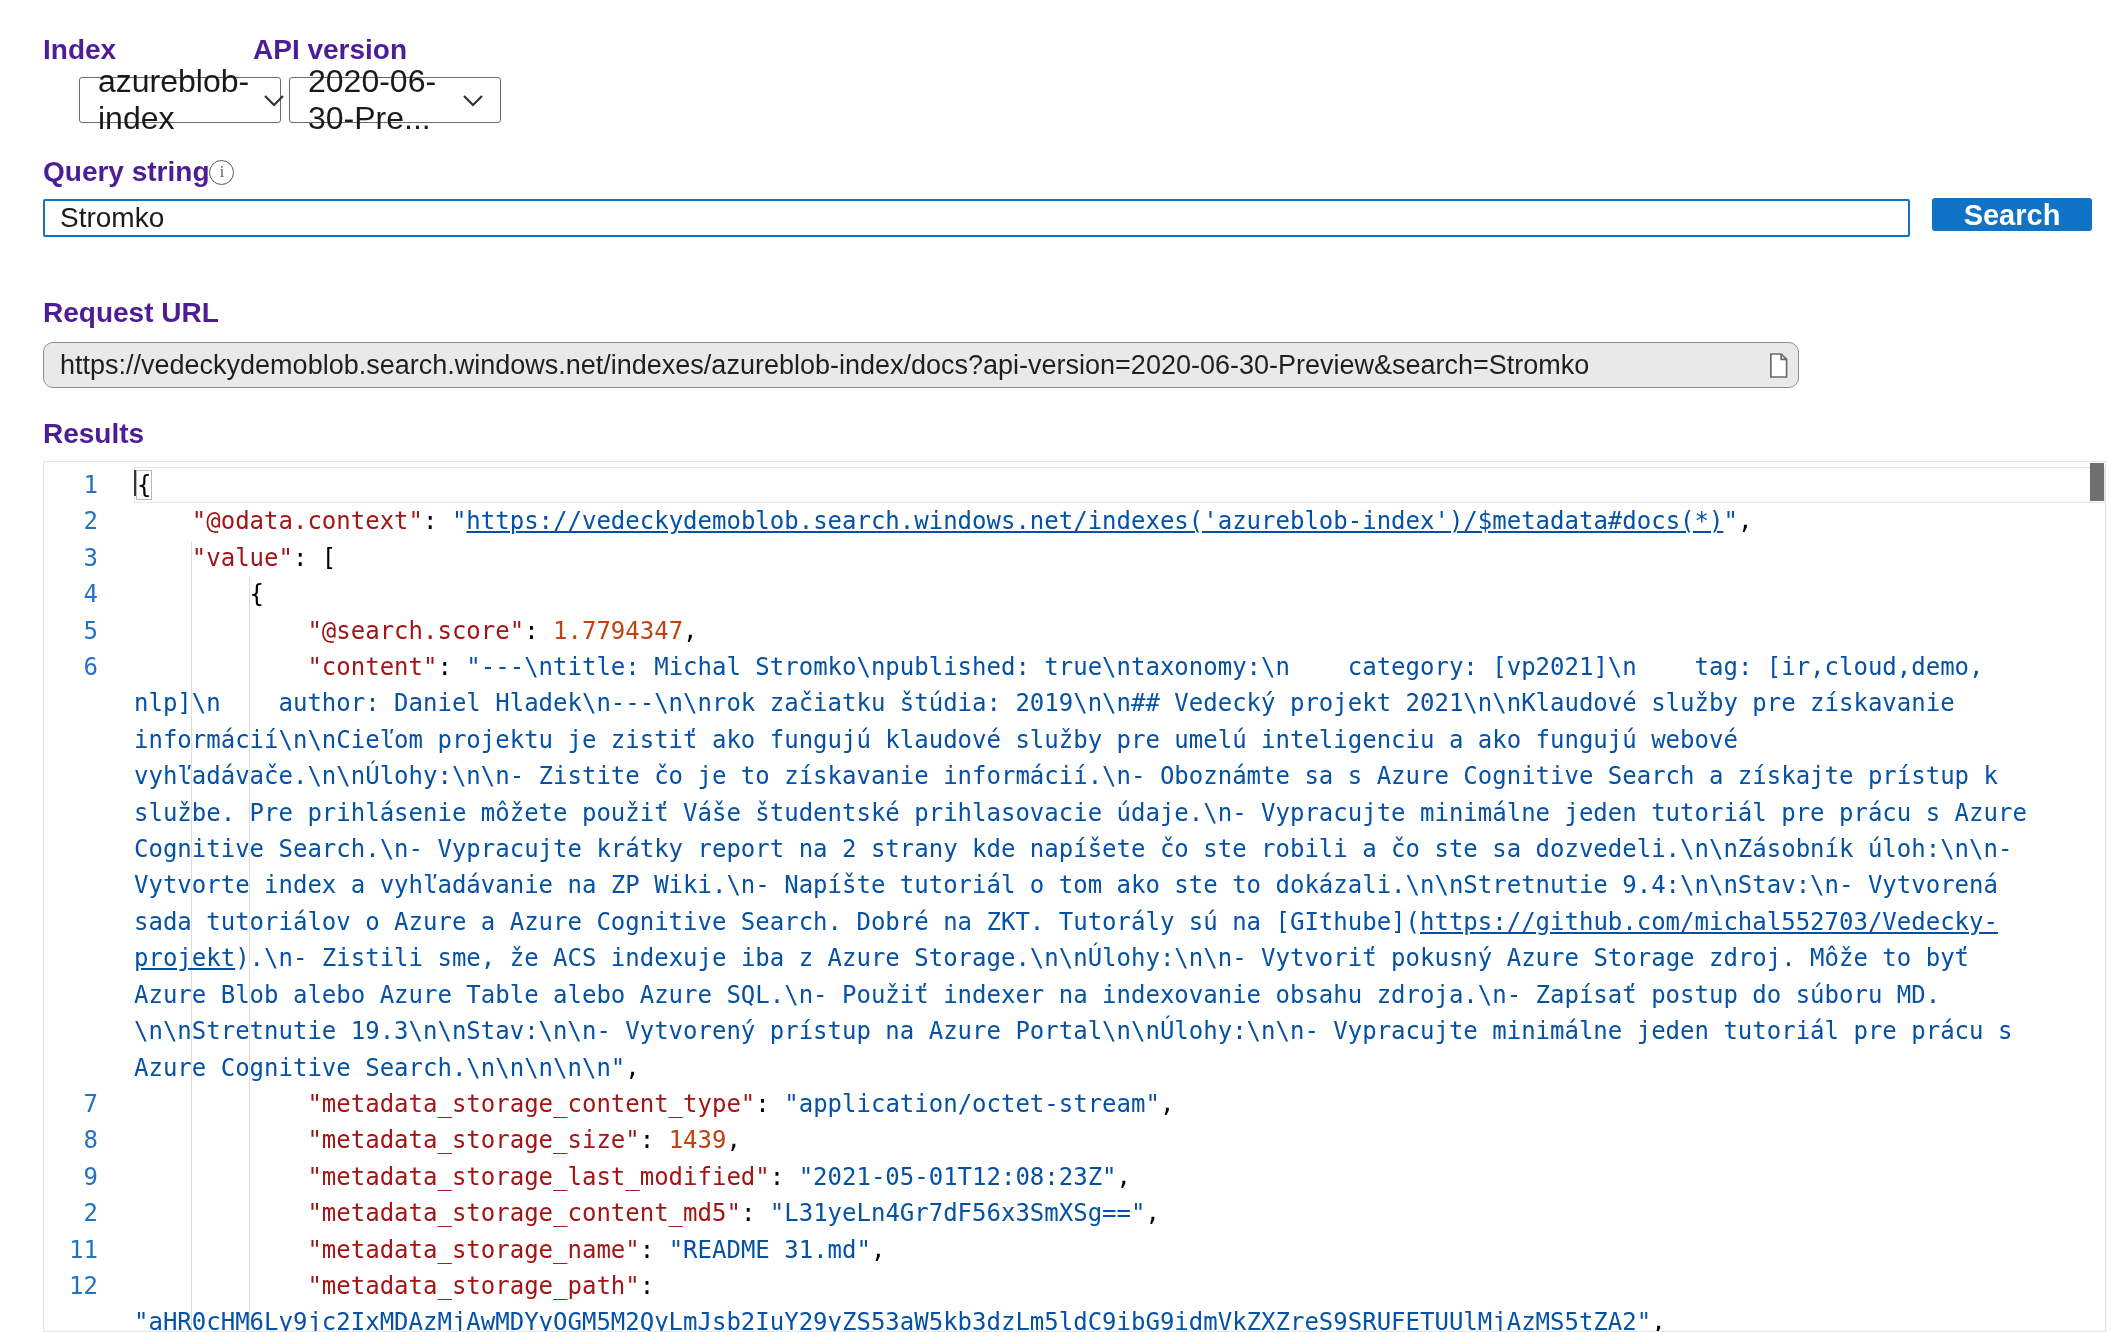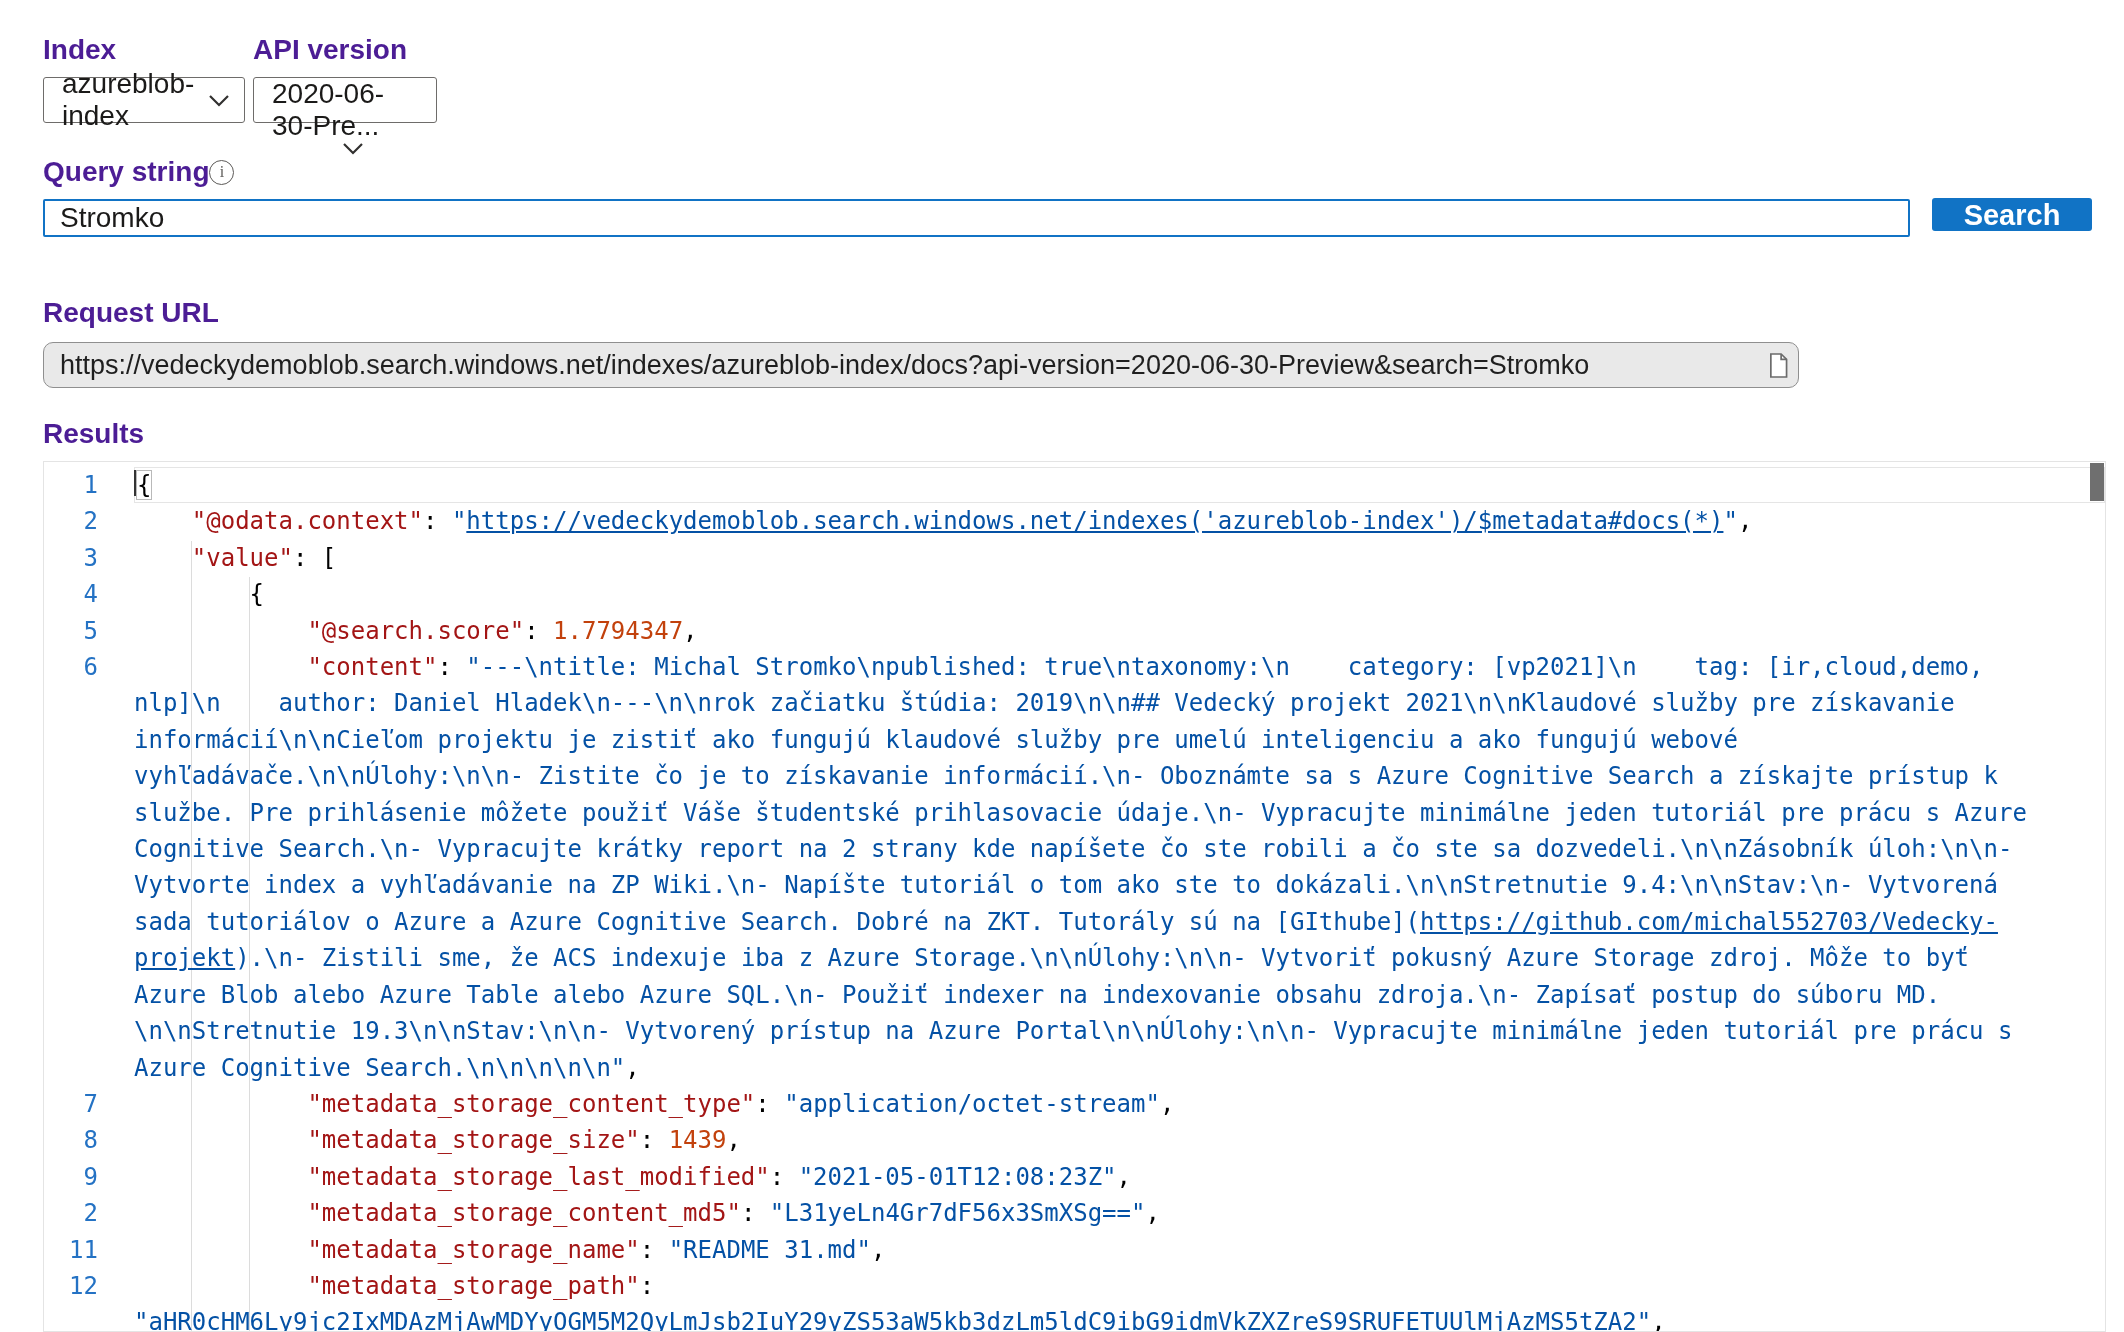--- a/index.html
+++ b/index.html
@@ -8,21 +8,21 @@
     font-family:"Liberation Sans", sans-serif; color:#1b1a19;
     -webkit-font-smoothing:antialiased;
   }
   .label { position:absolute; font-size:28px; color:#4c1d95;font-weight:bold; }
 
   
   .select-box {
     position:absolute; height:46px; box-sizing:border-box;
     border:1px solid #6e6c6a; border-radius:3px; background:#fff;
     display:flex; align-items:center; justify-content:space-between;
-    padding:0 16px 0 18px; font-size:28px; cursor:pointer;
+    padding:0 16px 0 18px; font-size:32px; cursor:pointer;margin-left:36px;
   }
   .select-box svg { flex:0 0 auto; margin-left:14px; }
 
   
   .query-label-row { position:absolute; left:43px; top:156px; display:flex; align-items:center; }
   .info-icon {
     width:25px; height:25px; border:1.5px solid #5c5a58; border-radius:50%;
     box-sizing:border-box; display:flex; align-items:center; justify-content:center;
     color:#5c5a58; font-size:16px; line-height:1; cursor:default;
   }
@@ -75,21 +75,21 @@
 
 <div class="label" style="left:43px; top:34px;">Index</div>
 <div class="select-box" style="left:43px; top:77px; width:202px;">
   <span>azureblob-index</span>
   <svg width="22" height="13" viewBox="0 0 22 13">
       <path d="M2 2 L11 11 L20 2" fill="none" stroke="#323130" stroke-width="2.2"></path>
     </svg>
 </div>
 
 <div class="label" style="left:253px; top:34px;">API version</div>
-<div class="select-box" style="left:253px; top:77px; width:184px;flex-direction:column;">
+<div class="select-box" style="left:253px; top:77px; width:212px;">
   <span>2020-06-30-Pre...</span>
   <svg width="22" height="13" viewBox="0 0 22 13">
       <path d="M2 2 L11 11 L20 2" fill="none" stroke="#323130" stroke-width="2.2"></path>
     </svg>
 </div>
 
 <div class="query-label-row">
   <span class="label" style="position:static;">Query string</span>
   <span class="info-icon"></span>
 </div>

